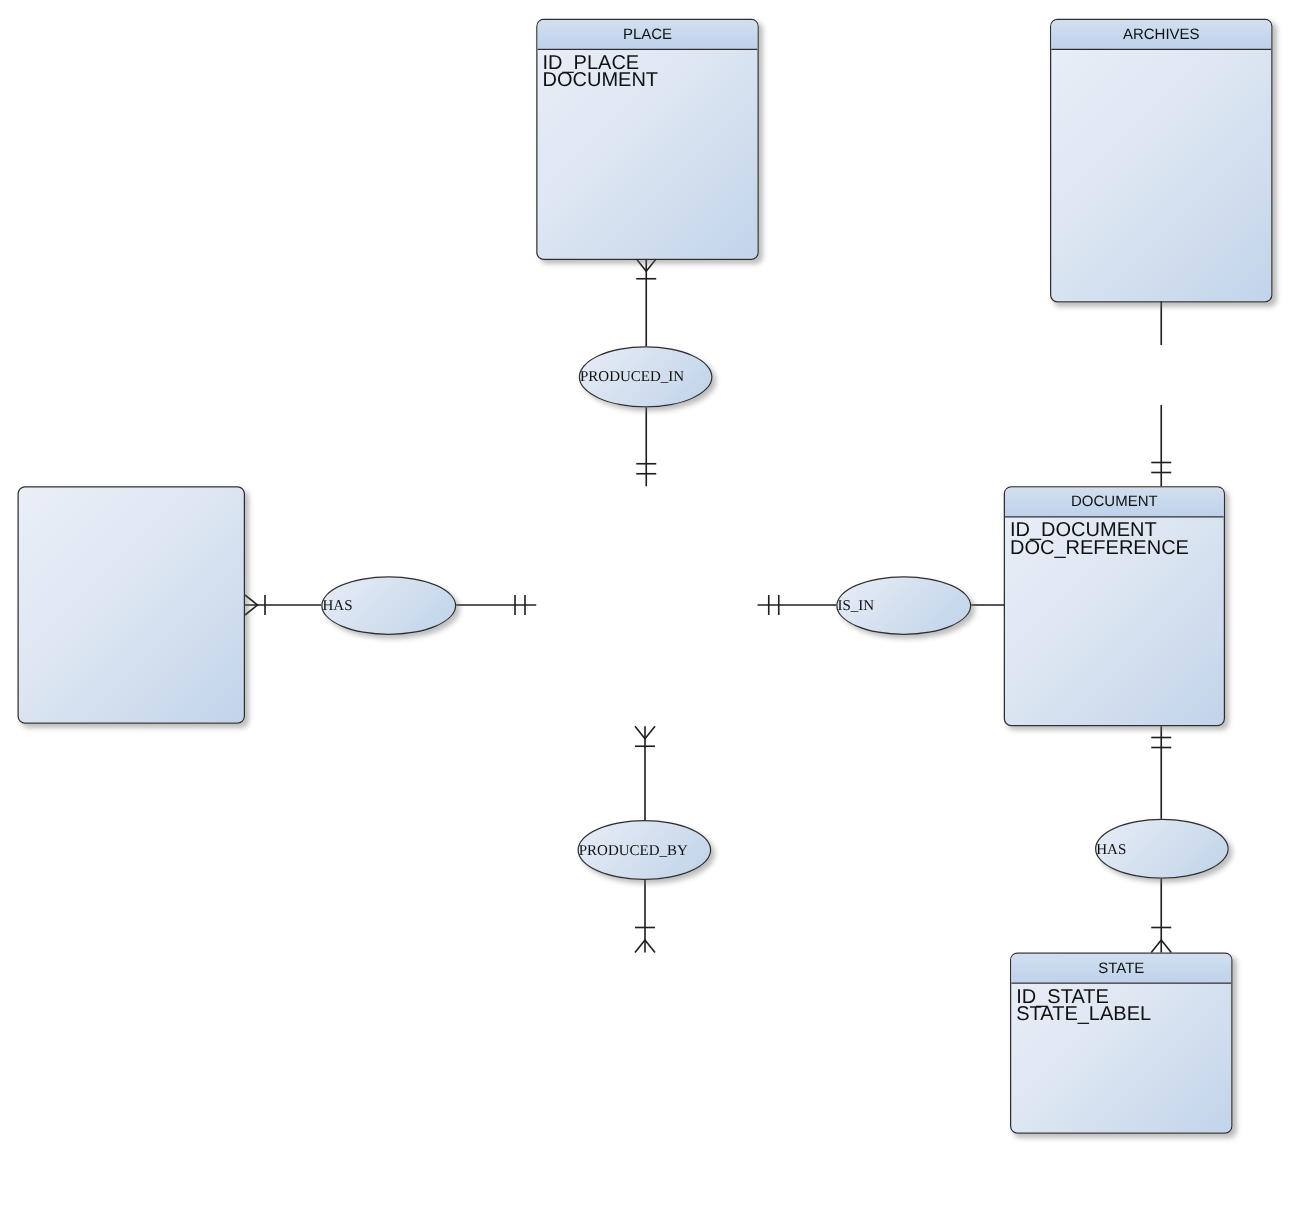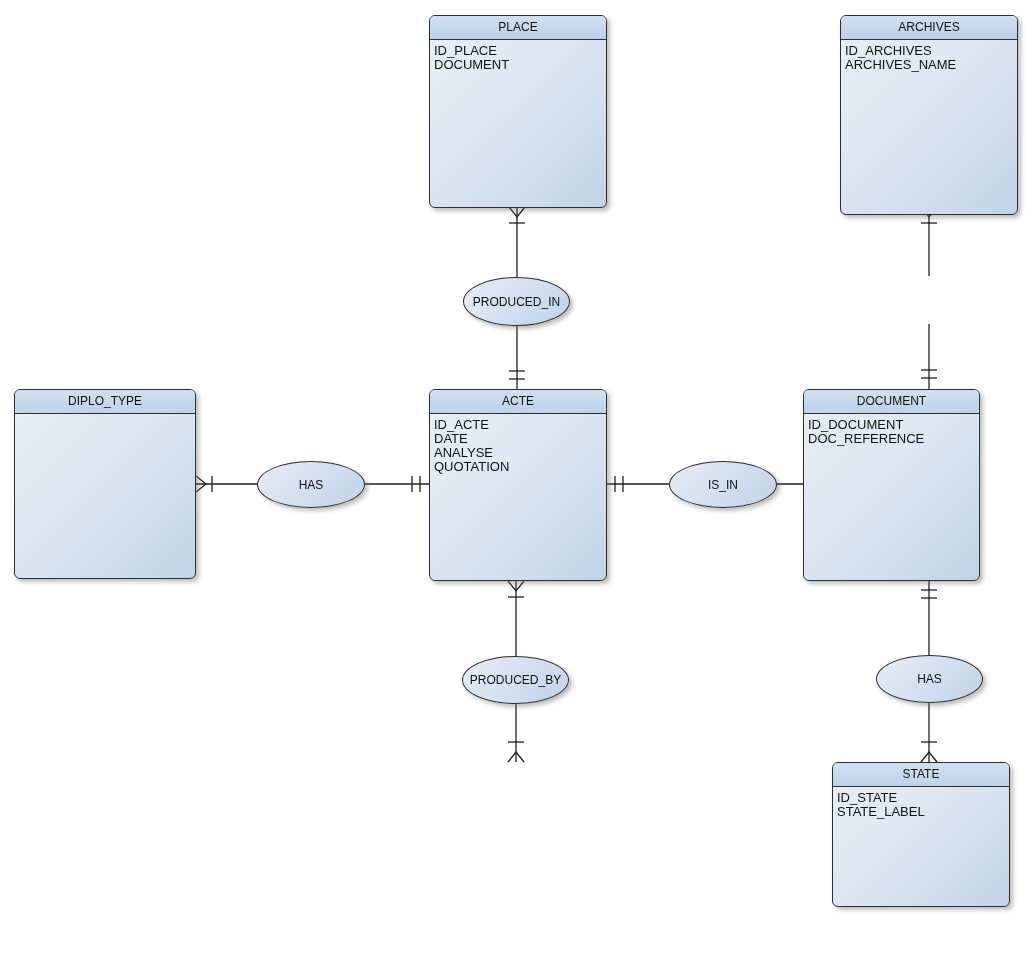--- a/index.html
+++ b/index.html
@@ -25,34 +25,35 @@
   .entity-header{
     height:23px;line-height:23px;
     text-align:center;
     font-size:12px;
     background:linear-gradient(180deg,#d2dff0 0%,#bed2ea 100%);
     border-bottom:1.4px solid #2e2e2e;
     white-space:nowrap;
   }
   .entity-body{
     padding:4px 4px 0 4px;
-    font-size:13px;
+    font-size:16px;
     line-height:14px;
   }
   .attr{white-space:nowrap;}
   .relationship{
     position:absolute;
     border:1.4px solid #2e2e2e;
     border-radius:50%;
     background:linear-gradient(135deg,#e7edf6 0%,#d6e1f0 45%,#bfd3ea 100%);
     box-shadow:3px 3px 4px rgba(110,110,110,0.45);
-    display:flex;align-items:center;justify-content:center;
+    display:flex;align-items:center;
     font-size:12px;
     box-sizing:border-box;
     white-space:nowrap;
+    font-family:Liberation Serif, serif;
   }
   .wire{stroke:#1f1f1f;stroke-width:1.3;fill:none;}
 </style>
 </head>
 <body>
 
 <div id="canvas">
 
   <svg id="wires" viewBox="0 0 1033 969" xmlns="http://www.w3.org/2000/svg">
 
@@ -112,52 +113,38 @@
   </svg>
 
   <div class="entity" style="left:429px;top:15px;width:178px;height:193px">
     <div class="entity-header">PLACE</div>
     <div class="entity-body">
       <div class="attr">ID_PLACE</div>
       <div class="attr">DOCUMENT</div>
     </div>
   </div>
 
-  <div class="entity" style="left:840px;top:15px;width:178px;height:200px">
+  <div class="entity" style="left:840px;top:15px;width:178px;height:227px">
     <div class="entity-header">ARCHIVES</div>
-    <div class="entity-body">
-      <div class="attr">ID_ARCHIVES</div>
-      <div class="attr">ARCHIVES_NAME</div>
-    </div>
   </div>
 
   <div class="entity" style="left:14px;top:389px;width:182px;height:190px">
-    <div class="entity-header">DIPLO_TYPE</div>
   </div>
 
-  <div class="entity" style="left:429px;top:389px;width:178px;height:192px">
-    <div class="entity-header">ACTE</div>
-    <div class="entity-body">
-      <div class="attr">ID_ACTE</div>
-      <div class="attr">DATE</div>
-      <div class="attr">ANALYSE</div>
-      <div class="attr">QUOTATION</div>
-    </div>
-  </div>
 
   <div class="entity" style="left:803px;top:389px;width:177px;height:192px">
     <div class="entity-header">DOCUMENT</div>
     <div class="entity-body">
       <div class="attr">ID_DOCUMENT</div>
       <div class="attr">DOC_REFERENCE</div>
     </div>
   </div>
 
 
-  <div class="entity" style="left:832px;top:762px;width:178px;height:145px">
+  <div class="entity" style="left:808px;top:762px;width:178px;height:145px">
     <div class="entity-header">STATE</div>
     <div class="entity-body">
       <div class="attr">ID_STATE</div>
       <div class="attr">STATE_LABEL</div>
     </div>
   </div>
 
   <div class="relationship" style="left:463px;top:277px;width:107px;height:49px">
     <span>PRODUCED_IN</span>
   </div>

